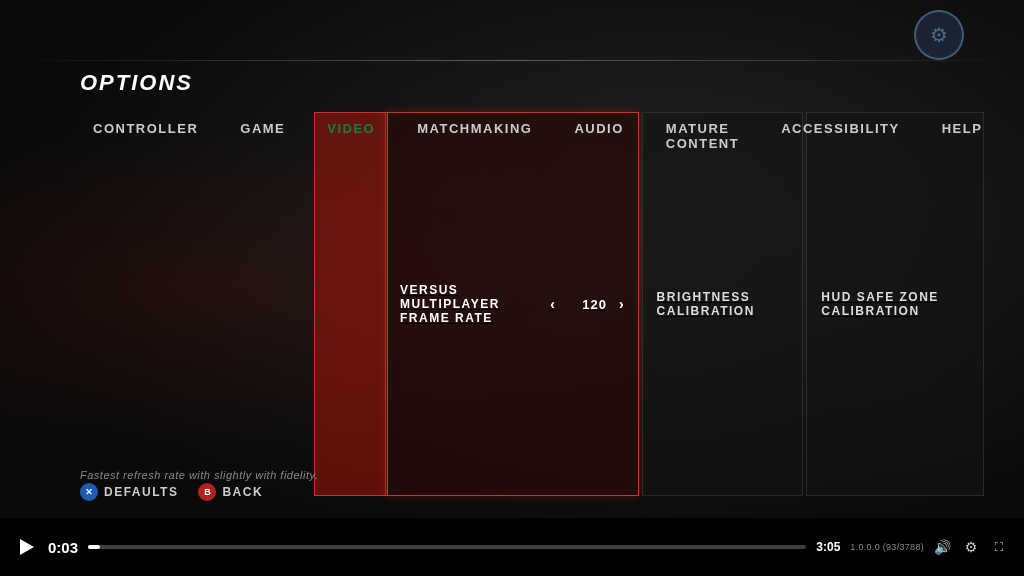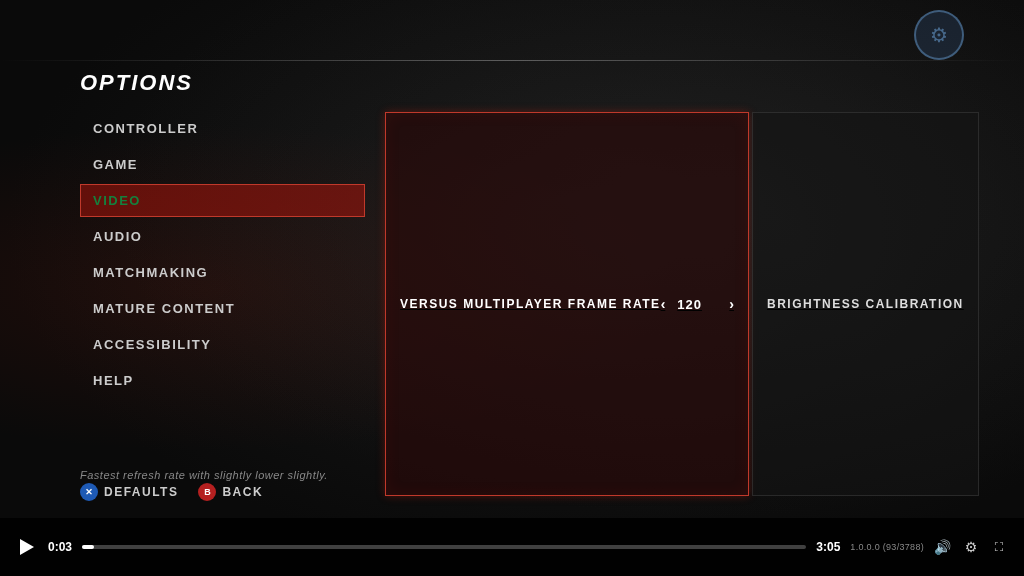--- a/index.html
+++ b/index.html
@@ -68,22 +68,22 @@
       display: flex;
       flex: 1;
       gap: 20px;
     }
 
     
     .left-menu {
       width: 285px;
       flex-shrink: 0;
       display: flex;
-      flex-direction: column;
-      gap: 3px;
+      flex-direction: row;
+      gap: 16px;
     }
 
     .menu-item {
       padding: 8px 12px;
       font-size: 13px;
       font-weight: 600;
       letter-spacing: 1.5px;
       text-transform: uppercase;
       color: #ccc;
       cursor: pointer;
@@ -150,21 +150,21 @@
     .setting-row.selected .setting-arrow {
       color: #fff;
     }
 
     .setting-value {
       font-size: 13px;
       font-weight: 700;
       color: #fff;
       letter-spacing: 1px;
       min-width: 40px;
-      text-align: left;
+      text-align: right;
     }
 
     
     .hint-text {
       position: absolute;
       bottom: 95px;
       left: 80px;
       font-size: 11px;
       color: #888;
       letter-spacing: 0.5px;
@@ -245,21 +245,21 @@
 
     .play-icon {
       width: 0;
       height: 0;
       border-top: 8px solid transparent;
       border-bottom: 8px solid transparent;
       border-left: 14px solid #fff;
     }
 
     .time-current {
-      font-size: 12px;
+      font-size: 15px;
       color: #fff;
       flex-shrink: 0;
       font-weight: 600;
     }
 
     .progress-bar-container {
       flex: 1;
       height: 4px;
       background: rgba(255,255,255,0.25);
       border-radius: 2px;
@@ -353,44 +353,47 @@
 
 <div class="main-content">
   <div class="options-title">OPTIONS</div>
 
   <div class="content-area">
 
     <div class="left-menu">
       <div class="menu-item">CONTROLLER</div>
       <div class="menu-item">GAME</div>
       <div class="menu-item active">VIDEO</div>
+      <div class="menu-item">MATCHMAKING</div>
       <div class="menu-item">AUDIO</div>
-      <div class="menu-item">MATCHMAKING</div>
       <div class="menu-item">MATURE CONTENT</div>
       <div class="menu-item">ACCESSIBILITY</div>
       <div class="menu-item">HELP</div>
     </div>
 
     <div class="right-panel">
       <div class="setting-row selected">
         <span class="setting-label">VERSUS MULTIPLAYER FRAME RATE</span>
         <div class="setting-value-area">
           <span class="setting-arrow">‹</span>
           <span class="setting-value">120</span>
           <span class="setting-arrow">›</span>
         </div>
       </div>
       <div class="setting-row">
         <span class="setting-label">BRIGHTNESS CALIBRATION</span>
       </div>
+      <div class="setting-row">
+        <span class="setting-label">HUD SAFE ZONE CALIBRATION</span>
+      </div>
     </div>
   </div>
 </div>
 
-<div class="hint-text">Fastest refresh rate with slightly lower slightly.</div>
+<div class="hint-text">Fastest refresh rate with slightly with fidelity.</div>
 
 <div class="bottom-buttons">
   <div class="btn-action">
     <div class="btn-circle x-btn">✕</div>
     <span class="btn-label">DEFAULTS</span>
   </div>
   <div class="btn-action">
     <div class="btn-circle b-btn">B</div>
     <span class="btn-label">BACK</span>
   </div>

